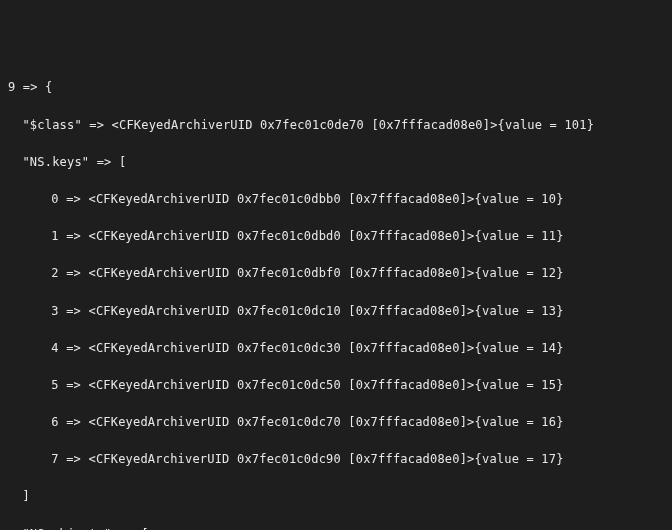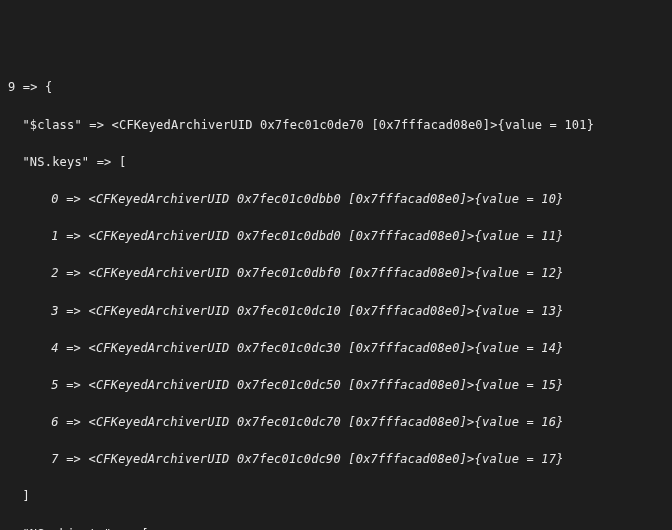--- a/index.html
+++ b/index.html
@@ -17,21 +17,21 @@
       width: 672px;
       height: 530px;
       overflow: hidden;
       white-space: pre;
       letter-spacing: 0.2px;
     }
     .line {
       display: block;
     }
     .indent1 { padding-left: 2ch; }
-    .indent2 { padding-left: 6ch; font-style: italic; }
+    .indent2 { padding-left: 6ch; }
   </style>
 </head>
 <body>
 
 
 
 <span class="line">9 =&gt; {</span>
 <span class="line indent1">"$class" =&gt; &lt;CFKeyedArchiverUID 0x7fec01c0de70 [0x7fffacad08e0]&gt;{value = 101}</span>
 <span class="line indent1">"NS.keys" =&gt; [</span>
 <span class="line indent2">0 =&gt; &lt;CFKeyedArchiverUID 0x7fec01c0dbb0 [0x7fffacad08e0]&gt;{value = 10}</span>

